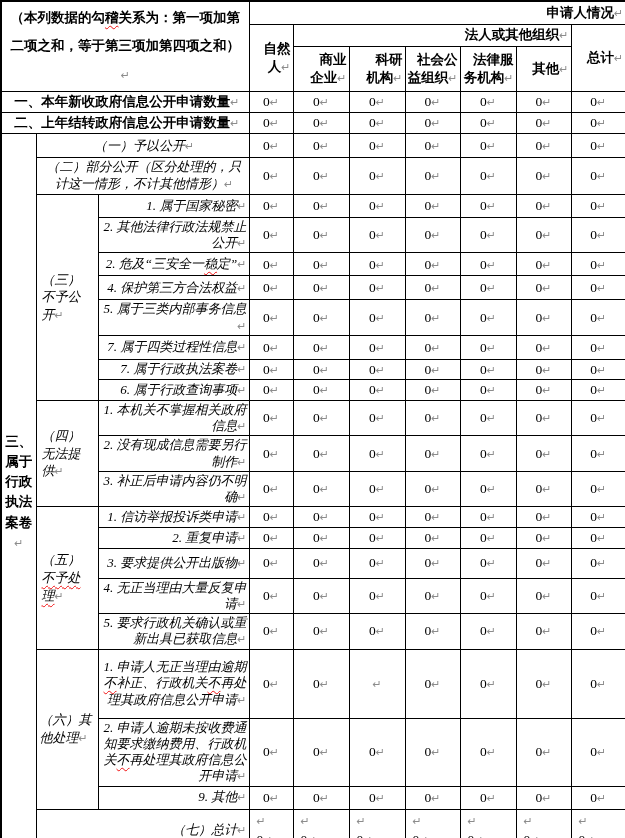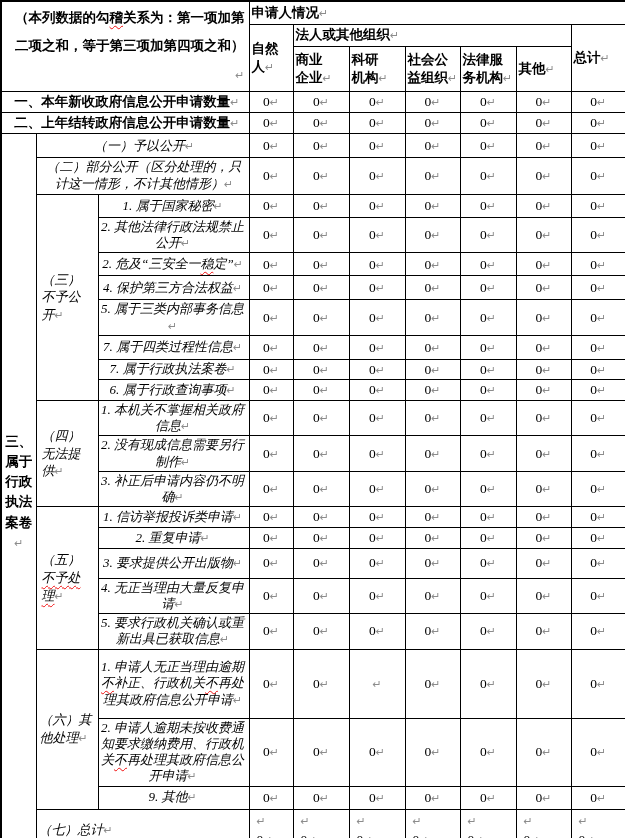--- a/index.html
+++ b/index.html
@@ -1,27 +1,27 @@
 <!DOCTYPE html>
 <html><head>
 <meta charset="utf-8">
 <style>
   html,body{margin:0;padding:0;background:#ffffff;}
   body{width:625px;color:#000;}
   table{border-collapse:collapse;table-layout:fixed;width:623px;border:2px solid #000;}
   td{border:1px solid #000;vertical-align:middle;padding:1px 2px;overflow:hidden;}
   .hei{font-family:"Liberation Sans",sans-serif;font-weight:600;font-size:13.5px;}
   .kai{font-family:"Liberation Serif",serif;font-style:italic;font-size:13px;}
-  .center{text-align:left;}
+  .center{text-align:right;}
   .leftpad{text-align:center;padding-left:5px;}
-  .note{text-align:right;line-height:2.1;padding:2px 4px;}
+  .note{text-align:center;line-height:2.1;padding:2px 4px;}
   .prelines{white-space:pre-line;}
   .vlabel{text-align:center;line-height:1.5;padding:0 2px;}
   .sublabel{text-align:left;padding-left:5px;line-height:1.35;}
-  .item{text-align:center;padding-left:0;line-height:1.25;}
+  .item{text-align:right;padding-left:0;line-height:1.25;}
   .hdr{line-height:1.3;}
   .val{font-family:"Liberation Serif",serif;font-size:13.5px;text-align:center;line-height:1.3;}
   .val.twoline{text-align:left;padding-left:7px;line-height:1.45;}
   .pil{color:#8c8c8c;font-family:"DejaVu Sans",sans-serif;font-style:normal;font-weight:400;font-size:11px;}
   .wavy{text-decoration-line:underline;text-decoration-style:wavy;text-decoration-color:#f01010;text-decoration-thickness:1px;text-underline-offset:3px;}
 </style>
 </head>
 <body>
 
 <table>

